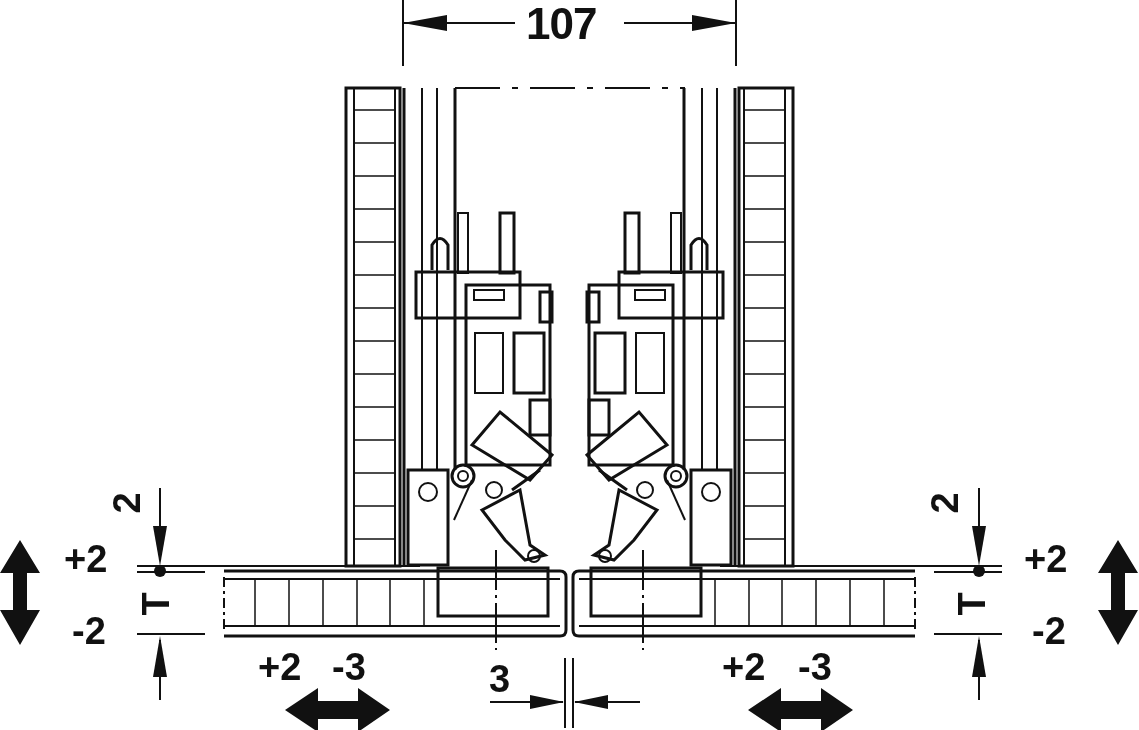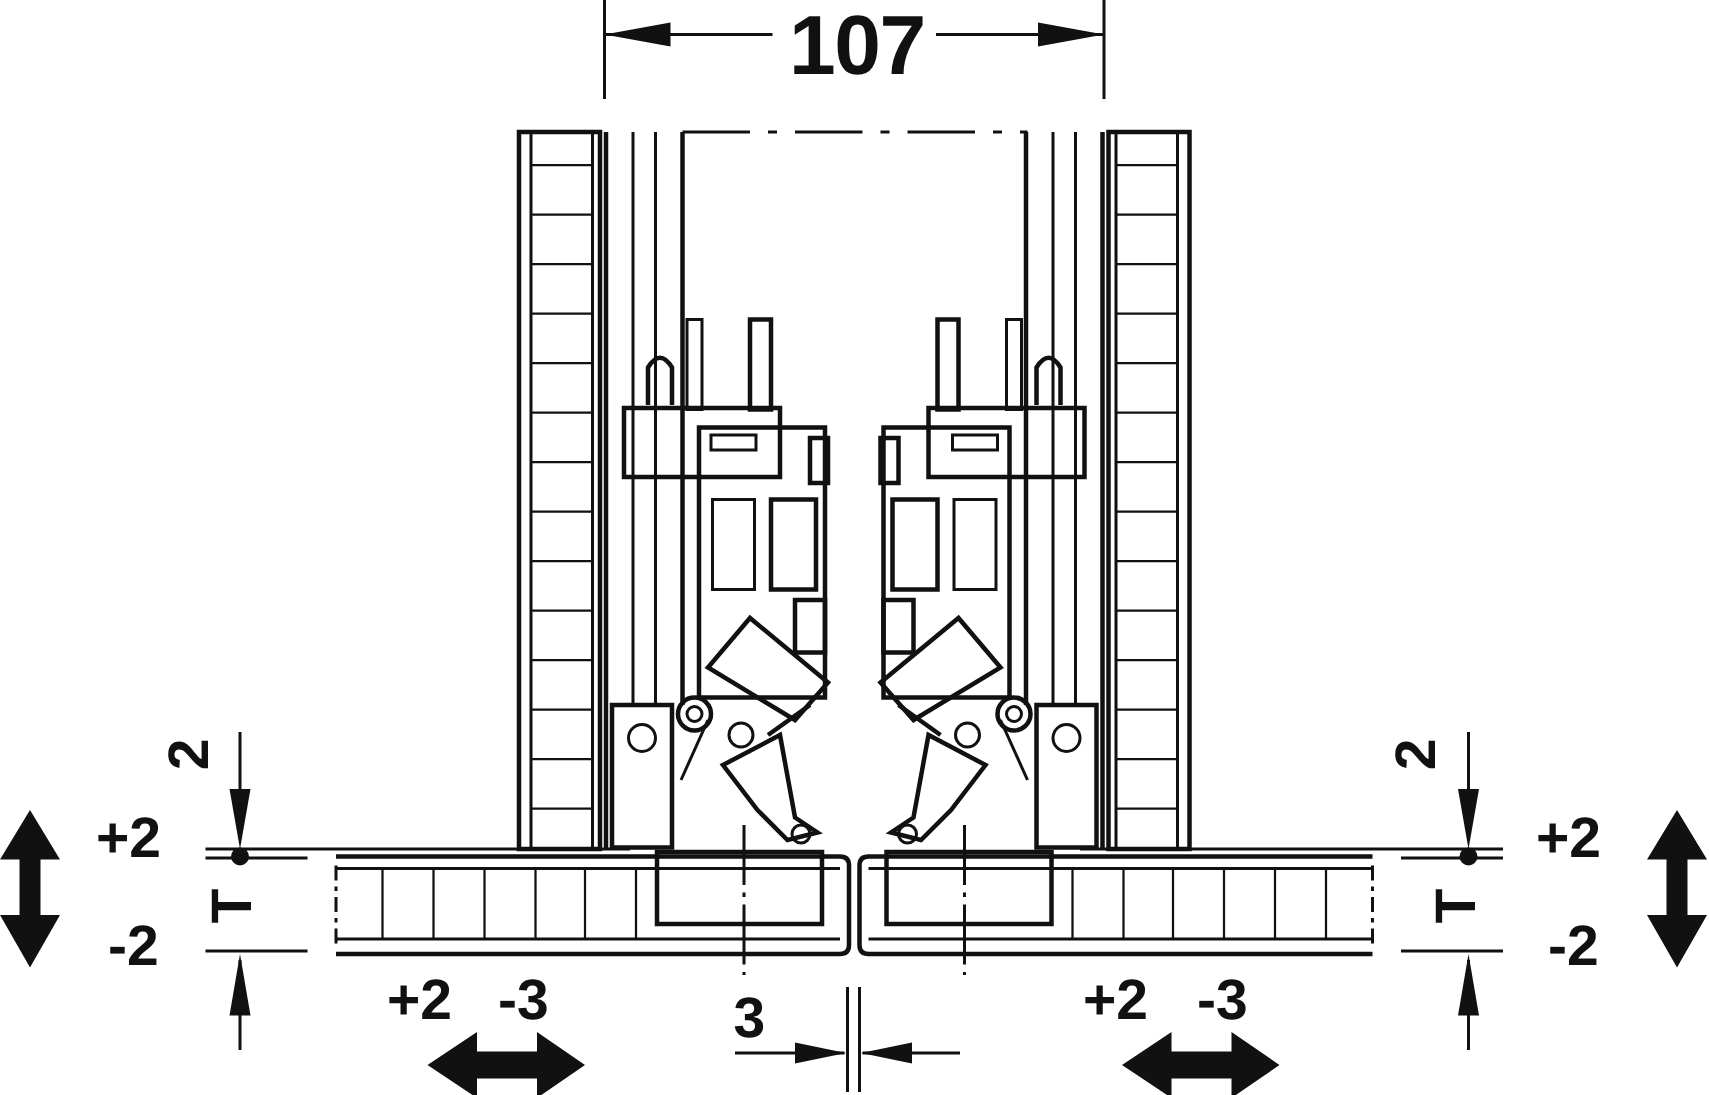--- a/index.html
+++ b/index.html
@@ -1,19 +1,19 @@
 <!DOCTYPE html>
 <html><head>
 <meta charset="utf-8">
 <style>
   html, body { margin:0; padding:0; background:#ffffff; }
   body { width:1139px; height:730px; overflow:hidden; position:relative; font-family:"Liberation Sans", sans-serif; }
   svg { position:absolute; left:0; top:0; }
   .lbl { position:absolute; font-family:"Liberation Sans", sans-serif; font-weight:bold; color:#111; line-height:1; white-space:nowrap; }
-  .big { font-size:56px; letter-spacing:-1px; }
+  .big { font-size:44px; letter-spacing:-1px; }
   .med { font-size:38px; }
   .rot { transform:rotate(-90deg); transform-origin:center center; }
 </style>
 </head>
 <body>
 
 <svg width="1139" height="730" viewBox="0 0 1139 730" fill="none" stroke="#111" stroke-width="2">
 
   <g>
     <line x1="403" y1="0" x2="403" y2="66" stroke-width="2"></line>

